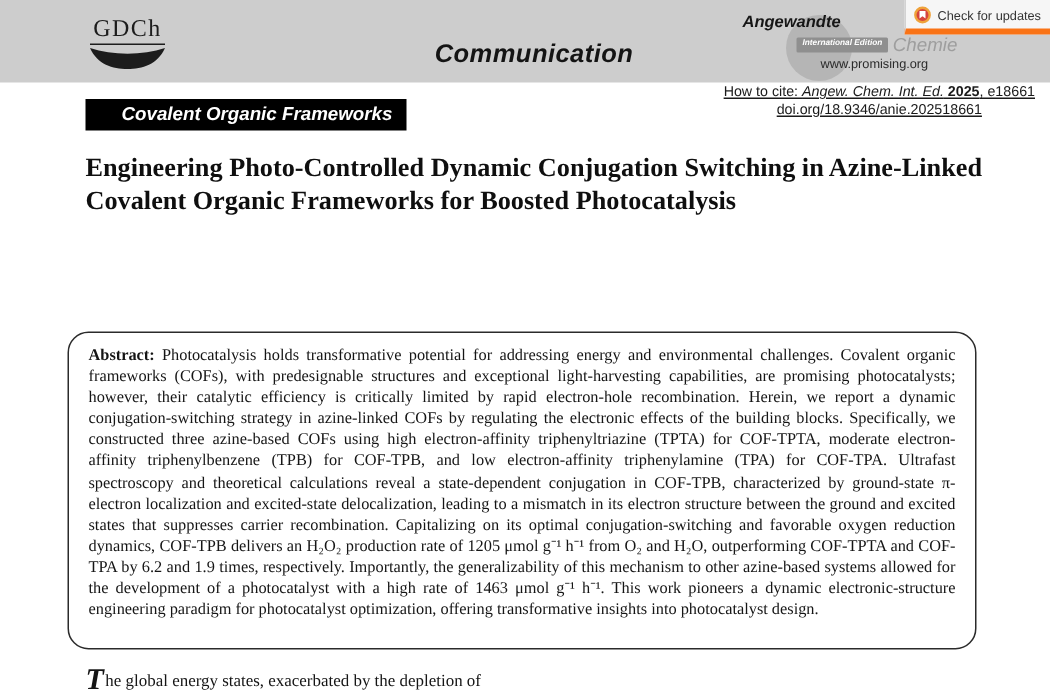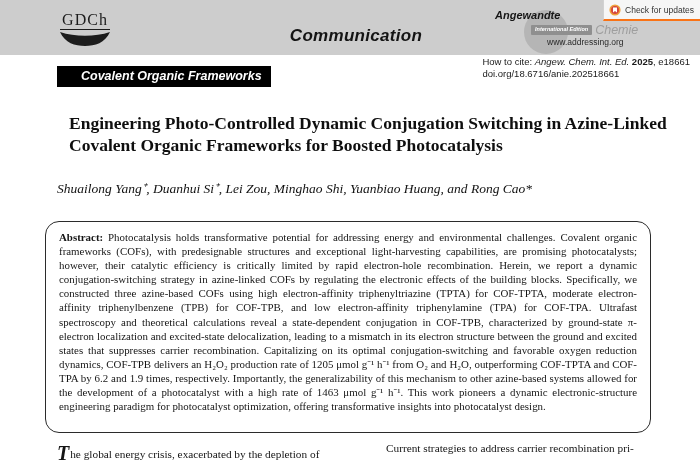--- a/index.html
+++ b/index.html
@@ -35,40 +35,40 @@
     font-family:"Liberation Sans",sans-serif;font-style:italic;font-size:12.5px;color:#9e9e9e;
     margin-left:3px;line-height:12px;
   }
   .ang-url{
     position:relative;font-family:"Liberation Sans",sans-serif;font-size:8.5px;color:#2a2a2a;
     margin:2px 0 0 52px;line-height:9px;
   }
   
   .check-updates{
     position:absolute;top:0;right:0;height:19px;padding:0 6px 0 5px;background:#f6f6f6;
-    border-left:1px solid #d2d2d2;border-bottom:2px solid #f97316;
+    border-left:1px solid #d2d2d2;border-bottom:4px solid #f97316;
     display:flex;align-items:center;gap:4px;cursor:pointer;
     font-family:"Liberation Sans",sans-serif;font-size:8.5px;color:#333333;
   }
   
   .cite{
-    position:absolute;top:56px;right:10px;text-align:left;
-    font-family:"Liberation Sans",sans-serif;font-size:9.5px;line-height:11.5px;color:#1a1a1a;
+    position:absolute;top:56px;right:10px;text-align:center;
+    font-family:"Liberation Sans",sans-serif;font-size:9.5px;line-height:11.5px;color:#1a1a1a;text-decoration:underline;
   }
   .cite .it{font-style:italic;}
   .cite .b{font-weight:bold;}
   .doi{cursor:pointer;}
   
   .topic-badge{
     position:absolute;left:57px;top:66px;background:#000000;color:#ffffff;
     font-family:"Liberation Sans",sans-serif;font-weight:bold;font-style:italic;
     font-size:12.5px;padding:3px 9px 4px 24px;line-height:14px;
   }
   .title{
-    position:absolute;left:57px;top:100px;width:600px;margin:12px;
+    position:absolute;left:57px;top:100px;width:600px;margin:0;
     font-family:"Liberation Serif",serif;font-weight:bold;font-size:17.5px;line-height:22px;color:#0f0f0f;
   }
   .authors{
     position:absolute;left:57px;top:179px;width:620px;
     font-style:italic;font-size:13.5px;color:#111111;
   }
   
   .abstract-box{
     position:absolute;left:45px;top:221px;width:606px;height:212px;box-sizing:border-box;
     border:1.3px solid #2b2b2b;border-radius:14px;padding:8px 13px;overflow:hidden;
@@ -99,40 +99,38 @@
 
     <div class="article-type">Communication</div>
 
     <div class="angewandte">
       <div class="ang-circle"></div>
       <div class="ang-brand">Angewandte</div>
       <div class="ang-row">
         <span class="ang-edition">International Edition</span>
         <span class="ang-chemie">Chemie</span>
       </div>
-      <div class="ang-url">www.addressing.org</div>
+      <div class="ang-url">www.promising.org</div>
     </div>
   </div>
 
   <div class="check-updates">
     <svg width="12" height="12" viewBox="0 0 12 12">
       <circle cx="6" cy="6" r="4.8" fill="#d6453d" stroke="#efa23a" stroke-width="1.6"></circle>
       <path d="M4,3.4 h4 v5 l-2,-1.5 l-2,1.5 z" fill="#ffffff"></path>
     </svg>
     <span>Check for updates</span>
   </div>
 
   <div class="cite">
     <div><span>How to cite: </span><span class="it">Angew. Chem. Int. Ed.</span><span class="b"> 2025</span><span>, e18661</span></div>
-    <div class="doi">doi.org/18.6716/anie.202518661</div>
+    <div class="doi">doi.org/18.9346/anie.202518661</div>
   </div>
 
   <div class="topic-badge">Covalent Organic Frameworks</div>
 
   <h1 class="title">Engineering Photo-Controlled Dynamic Conjugation Switching in Azine-Linked Covalent Organic Frameworks for Boosted Photocatalysis</h1>
-  <div class="authors">Shuailong Yang⁺, Duanhui Si⁺, Lei Zou, Minghao Shi, Yuanbiao Huang, and Rong Cao*</div>
 
   <div class="abstract-box"><span class="ab-label">Abstract: </span><span>Photocatalysis holds transformative potential for addressing energy and environmental challenges. Covalent organic frameworks (COFs), with predesignable structures and exceptional light-harvesting capabilities, are promising photocatalysts; however, their catalytic efficiency is critically limited by rapid electron-hole recombination. Herein, we report a dynamic conjugation-switching strategy in azine-linked COFs by regulating the electronic effects of the building blocks. Specifically, we constructed three azine-based COFs using high electron-affinity triphenyltriazine (TPTA) for COF-TPTA, moderate electron-affinity triphenylbenzene (TPB) for COF-TPB, and low electron-affinity triphenylamine (TPA) for COF-TPA. Ultrafast spectroscopy and theoretical calculations reveal a state-dependent conjugation in COF-TPB, characterized by ground-state π-electron localization and excited-state delocalization, leading to a mismatch in its electron structure between the ground and excited states that suppresses carrier recombination. Capitalizing on its optimal conjugation-switching and favorable oxygen reduction dynamics, COF-TPB delivers an H₂O₂ production rate of 1205 μmol g⁻¹ h⁻¹ from O₂ and H₂O, outperforming COF-TPTA and COF-TPA by 6.2 and 1.9 times, respectively. Importantly, the generalizability of this mechanism to other azine-based systems allowed for the development of a photocatalyst with a high rate of 1463 μmol g⁻¹ h⁻¹. This work pioneers a dynamic electronic-structure engineering paradigm for photocatalyst optimization, offering transformative insights into photocatalyst design.</span></div>
 
-  <div class="col col-left"><span class="dropcap">T</span><span>he global energy crisis, exacerbated by the depletion of</span></div>
-  <div class="col col-right">Current strategies to address carrier recombination pri-</div>
+  <div class="col col-left"><span class="dropcap">T</span><span>he global energy states, exacerbated by the depletion of</span></div>
 
 </div>
 
 </body></html>

